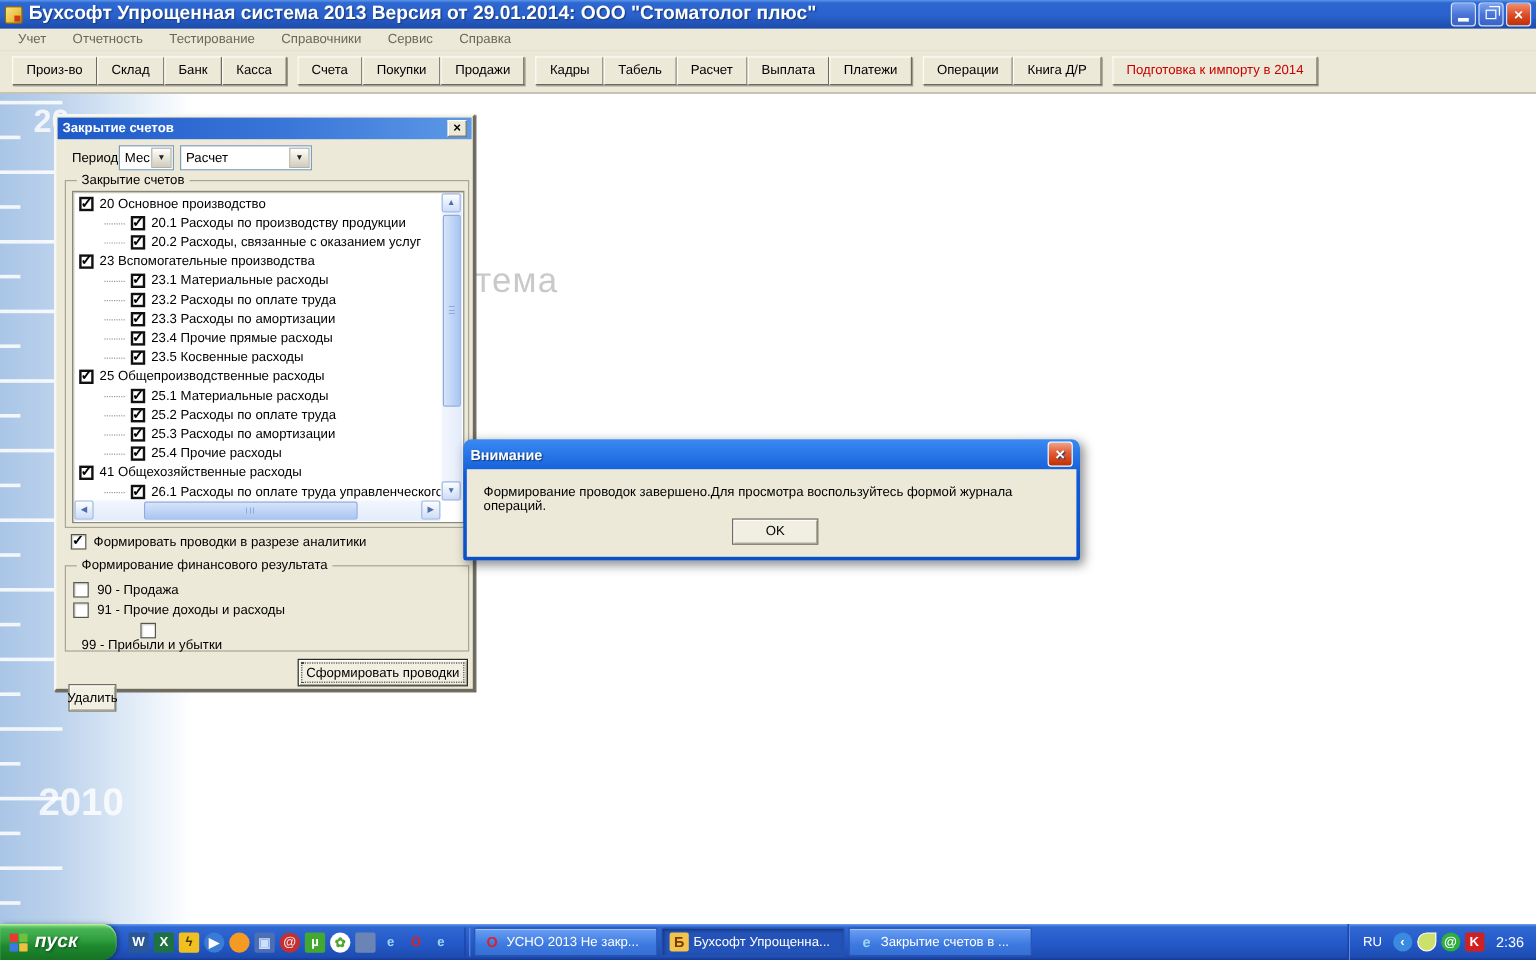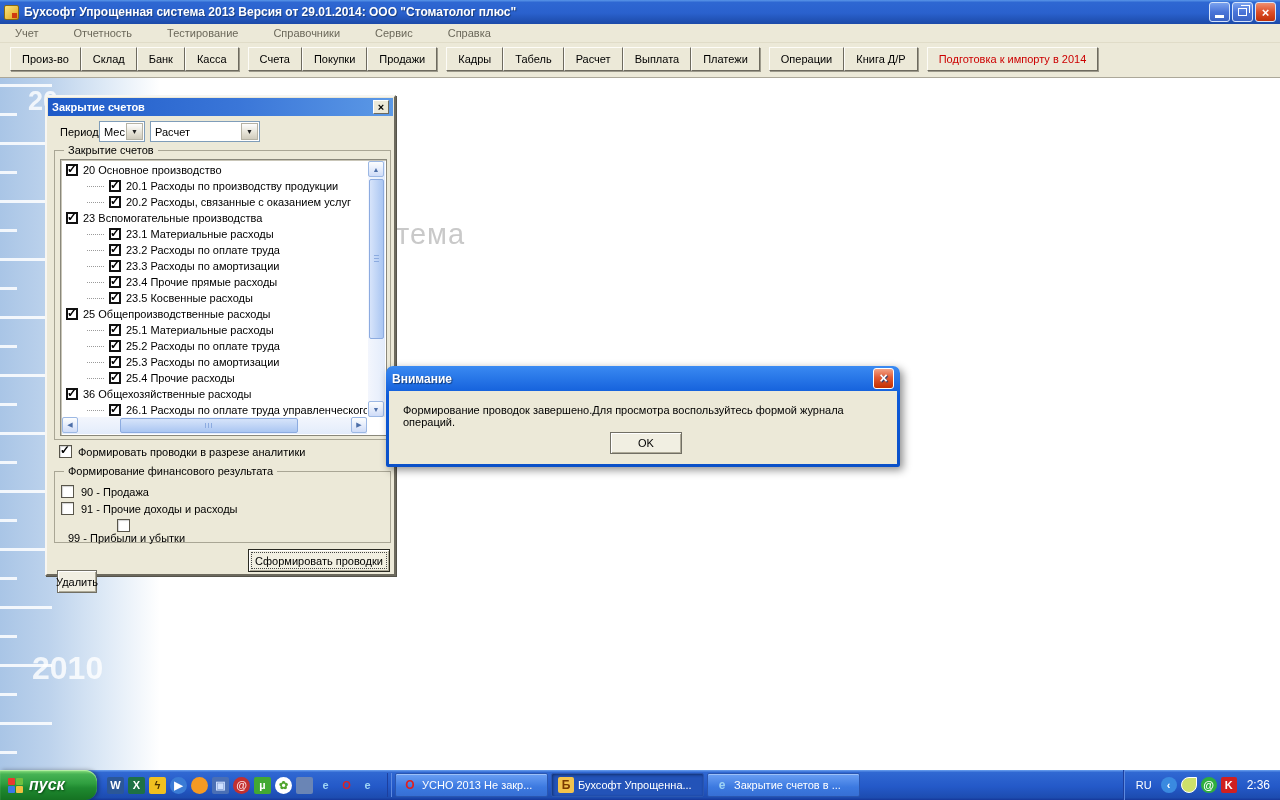--- a/index.html
+++ b/index.html
@@ -6,31 +6,31 @@
   html,body{width:1280px;height:800px;overflow:hidden}
   body{font-family:"Liberation Sans",sans-serif;font-size:11px;background:#fff;position:relative}
 
   
   .titlebar{position:absolute;left:0;top:0;width:1280px;height:24px;
     background:linear-gradient(180deg,#5a96e8 0%,#2e67d2 10%,#2a61cd 55%,#1c4aa8 100%);
     display:flex;align-items:center;padding:0 4px;z-index:5}
   .app-icon{width:15px;height:15px;margin-right:5px;border:1px solid #8a6a10;border-radius:2px;
     background:linear-gradient(135deg,#fae47e 0%,#e8b83a 70%,#c89020 100%);position:relative}
   .app-icon::after{content:"";position:absolute;right:1px;bottom:1px;width:5px;height:5px;background:#d03a10}
-  .title-text{color:#fff;font-weight:bold;font-size:12px;text-shadow:1px 1px 1px #173a78;white-space:nowrap}
+  .title-text{color:#fff;font-weight:bold;font-size:16px;text-shadow:1px 1px 1px #173a78;white-space:nowrap}
   .win-btns{margin-left:auto;display:flex;gap:2px}
   .wbtn{width:21px;height:20px;border-radius:3px;border:1px solid #d6e4fa;display:flex;align-items:center;justify-content:center;
     background:linear-gradient(180deg,#7aa2ee 0%,#4a74d8 50%,#3a62c4 100%);color:#fff;font-weight:bold;font-size:13px}
   .wbtn.close{background:linear-gradient(180deg,#ef9070 0%,#dd4f28 50%,#c03008 100%)}
   .g-min{display:block;width:9px;height:3px;background:#fff;margin-top:9px}
   .g-restore{display:block;width:9px;height:8px;border:1px solid #fff;position:relative}
   .g-restore::before{content:"";position:absolute;left:2px;top:-4px;width:8px;height:7px;border:1px solid #fff;border-left:none;border-bottom:none}
 
   .menubar{position:absolute;left:0;top:24px;width:1280px;height:19px;background:#ece9d8;display:flex;align-items:center;
-    padding:0 6px;gap:17px;border-bottom:1px solid #e0dcc8;z-index:5}
+    padding:0 6px;gap:4px;border-bottom:1px solid #e0dcc8;z-index:5}
   .menu-item{padding:2px 9px;color:#6b685a}
 
   .toolbar{position:absolute;left:0;top:43px;width:1280px;height:35px;background:#ece9d8;display:flex;align-items:center;
     padding:0 0 2px 10px;border-bottom:1px solid #aca899;z-index:5}
   .tb-group{display:flex;margin-right:9px}
   .tb-btn{height:24px;padding:0 11px;background:#ece9d8;border:1px solid;border-color:#fdfcf7 #6d6a5e #6d6a5e #fdfcf7;
     box-shadow:1px 1px 0 #9d9a8c;font-family:"Liberation Sans",sans-serif;font-size:11px;color:#000;white-space:nowrap}
   .tb-btn.red{color:#cc0000}
 
   .client{position:absolute;left:0;top:78px;width:1280px;height:692px;background:#fff;overflow:hidden;z-index:1}
@@ -319,21 +319,21 @@
               <span class="cb tree-cb checked"></span>
               <span class="tree-label">25.3 Расходы по амортизации</span>
             </div>
             <div class="tree-row child">
               <span class="conn"></span>
               <span class="cb tree-cb checked"></span>
               <span class="tree-label">25.4 Прочие расходы</span>
             </div>
             <div class="tree-row">
               <span class="cb tree-cb checked"></span>
-              <span class="tree-label">36  Общехозяйственные расходы</span>
+              <span class="tree-label">41  Общехозяйственные расходы</span>
             </div>
             <div class="tree-row child">
               <span class="conn"></span>
               <span class="cb tree-cb checked"></span>
               <span class="tree-label">26.1 Расходы по оплате труда управленческого пе</span>
             </div>
           </div>
         <div class="vscroll">
           <span class="sarrow up">▲</span>
           <span class="vthumb"></span>

